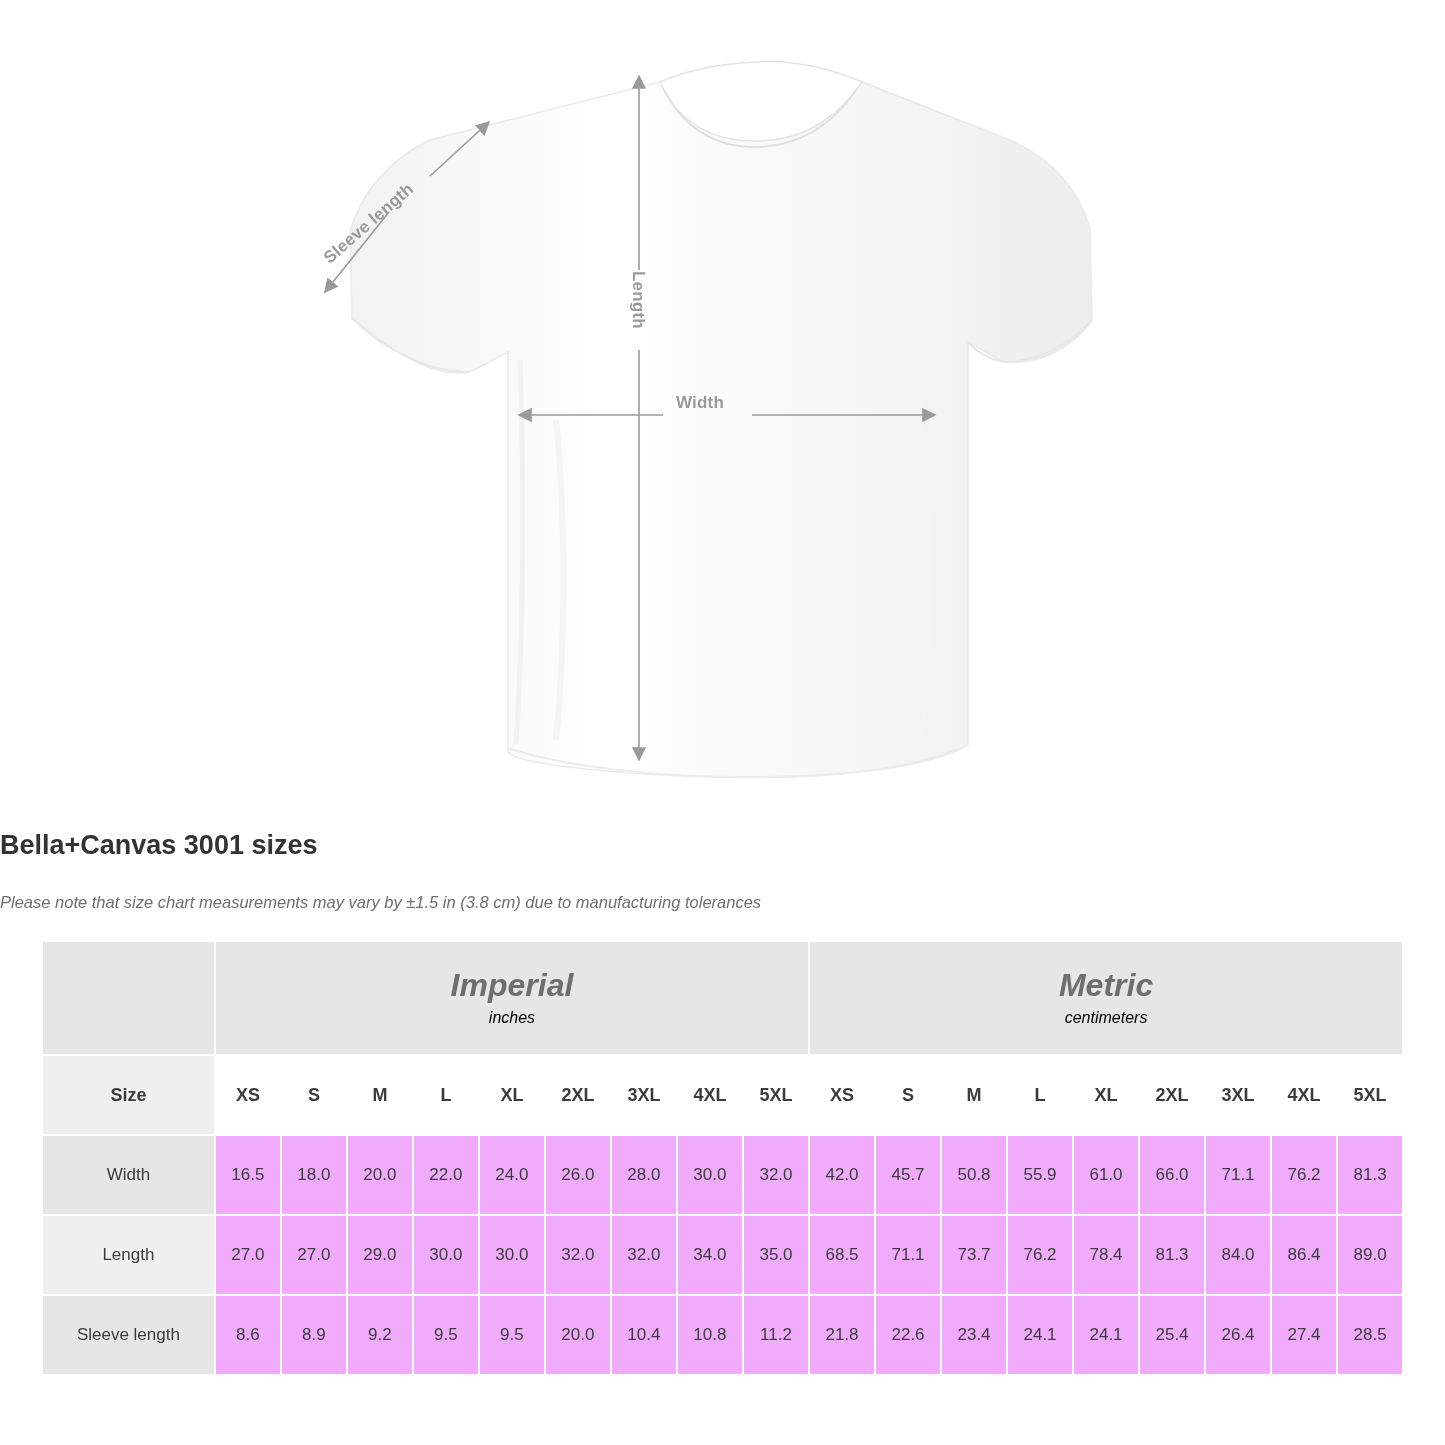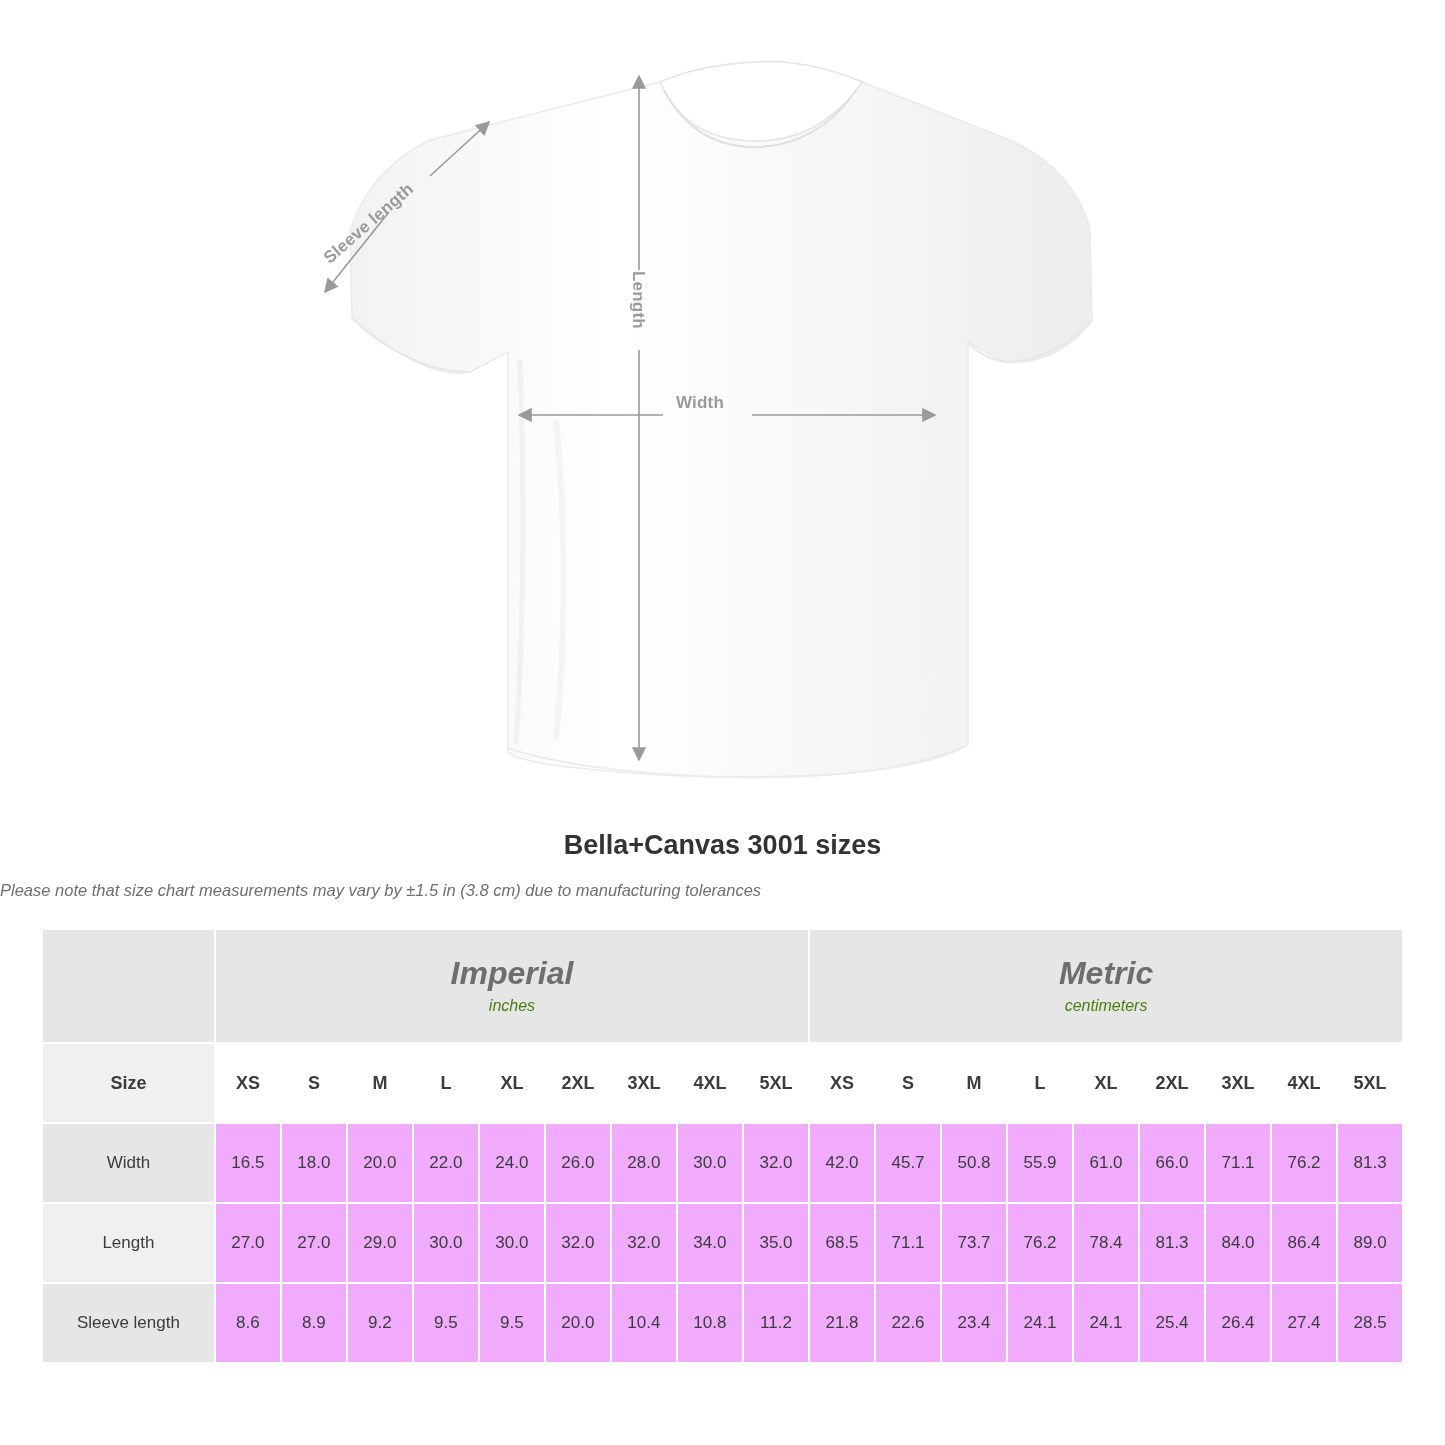--- a/index.html
+++ b/index.html
@@ -48,25 +48,25 @@
     top: 248px;
     transform: rotate(-41deg);
     transform-origin: left bottom;
   }
 
   
   .chart-wrap {
     width: 1445px;
   }
   .chart-title {
-    text-align: center;
+    text-align: left;
     font-size: 27px;
     font-weight: bold;
     color: #333333;
-    margin: 0 0 20px 0;
+    margin: 0 0 32px 0;
   }
   .chart-note {
     text-align: left;
     font-size: 16.5px;
     font-style: italic;
     color: #6e6e6e;
     margin: 0 0 28px 0;
   }
 
   table.size-table {
@@ -92,21 +92,21 @@
   .unit-head .unit-name {
     font-size: 32px;
     font-style: italic;
     font-weight: bold;
     color: #6e6e6e;
     line-height: 1.25;
   }
   .unit-head .unit-sub {
     font-size: 16px;
     font-style: italic;
-    color: #4d7c0f;
+    color: #000000;
     line-height: 1.6;
   }
   .corner-cell {
     background: #e6e6e6;
   }
   tr.head-row td {
     height: 78px;
     background: #ffffff;
     font-weight: bold;
     font-size: 18px;

